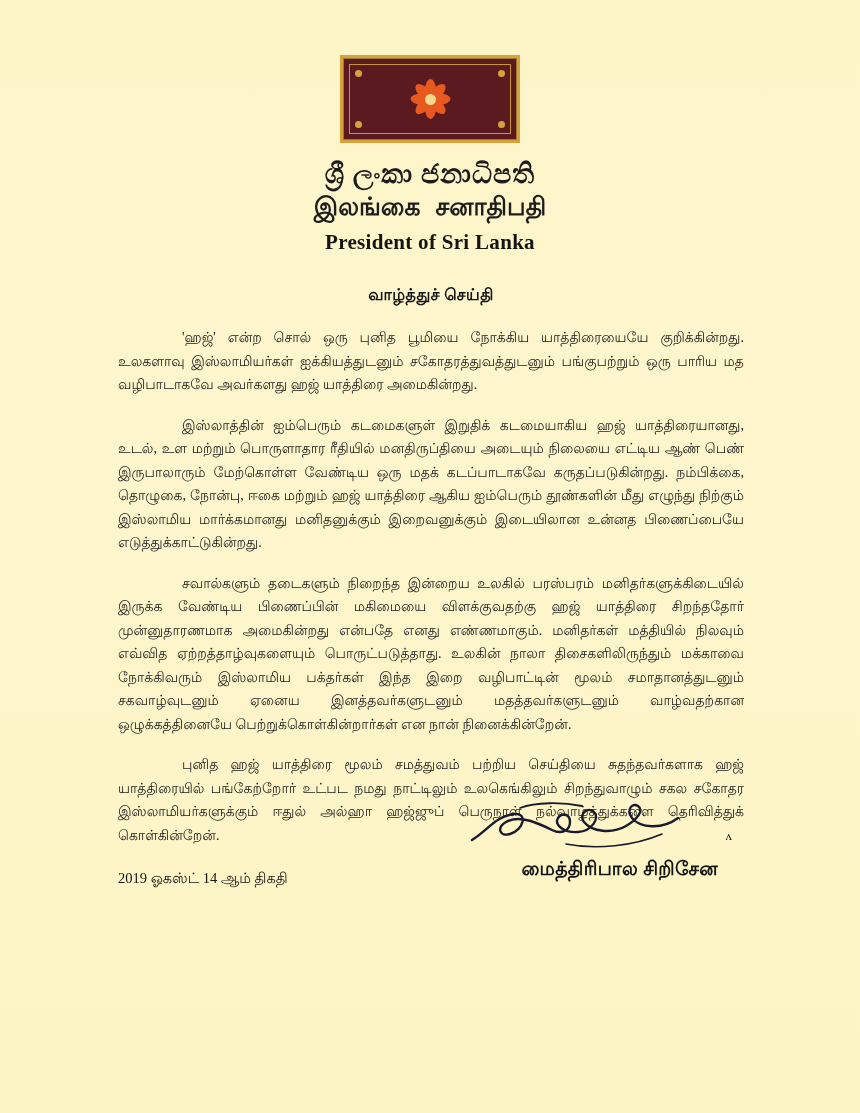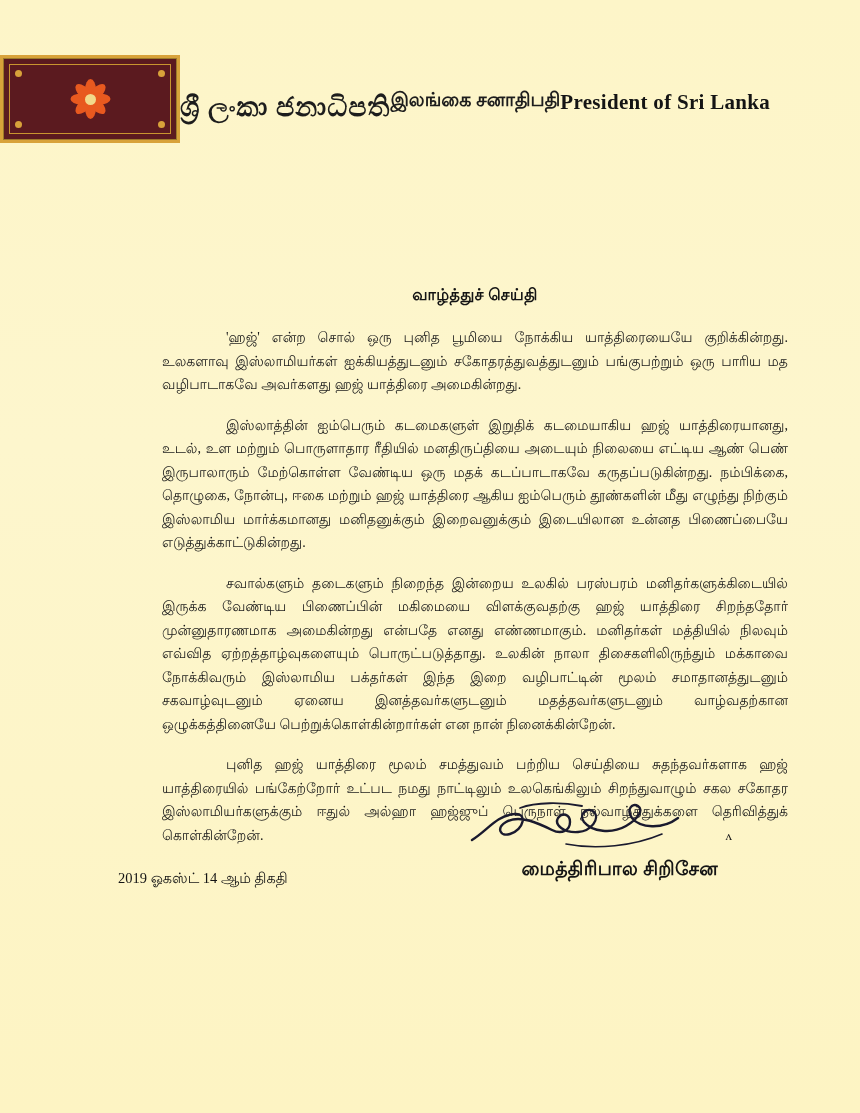--- a/index.html
+++ b/index.html
@@ -21,21 +21,21 @@
     overflow: hidden;
     box-sizing: border-box;
   }
   
   .crest-wrap {
     position: absolute;
     top: 55px;
     left: 0;
     right: 0;
     display: flex;
-    flex-direction: row;
+    flex-direction: column;
     align-items: center;
   }
   .crest {
     width: 180px;
     height: 88px;
     background: #5b1a1f;
     border: 3px solid #d8a23a;
     box-sizing: border-box;
     position: relative;
     box-shadow: 0 0 0 1px #9c7a2a inset;
@@ -102,40 +102,39 @@
   .head-sinhala {
     margin-top: 16px;
     font-family: "Liberation Serif", serif;
     font-size: 27px;
     letter-spacing: 1px;
     color: #1d1d1d;
     font-weight: 600;
   }
   .head-tamil {
     margin-top: 4px;
-    font-family: Liberation Serif, serif;
-    font-size: 19px;
+    font-family: Liberation Mono, monospace;
+    font-size: 25px;
     color: #1d1d1d;
     font-weight: 600;
   }
   .head-english {
     margin-top: 6px;
     font-family: "Liberation Serif", serif;
     font-size: 21px;
     color: #141414;
     font-weight: 700;
     letter-spacing: 0.3px;
   }
   
   .doc {
     position: absolute;
     top: 286px;
     left: 118px;
     width: 626px;
-    margin-left: 44px;
   }
   .doc-title {
     text-align: center;
     font-family: "Liberation Serif", serif;
     font-weight: 700;
     font-size: 16px;
     color: #141414;
     margin-bottom: 20px;
     letter-spacing: 0.4px;
   }

